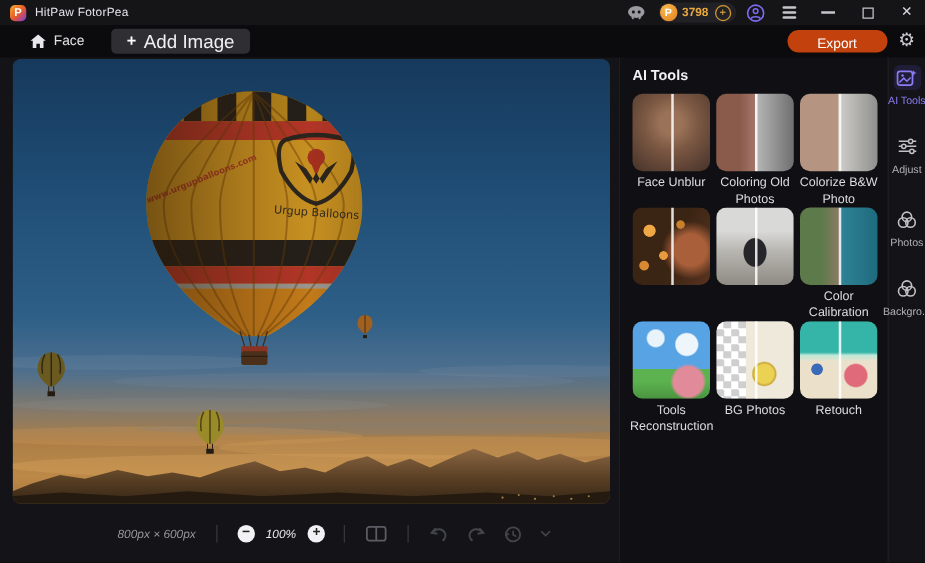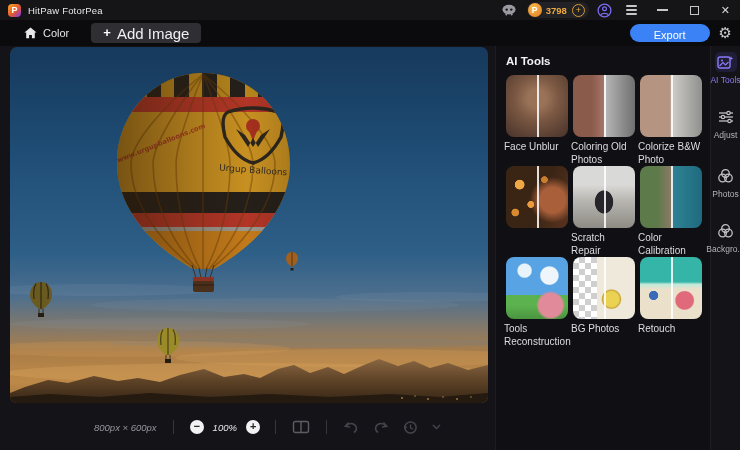--- a/index.html
+++ b/index.html
@@ -33,21 +33,21 @@
 
   
   .toolbar { position:absolute; top:20px; left:0; width:740px; height:26px;
              background:#0b0b0d; display:flex; align-items:center; }
   .home-btn { display:flex; align-items:center; gap:6px; margin-left:24px; }
   .home-btn span { color:#e3e3e7; font-size:11px; }
   .addimg-btn { display:flex; align-items:center; gap:6px; margin-left:22px;
                 background:#2e2e33; border-radius:4px; height:20px; padding:0 12px; }
   .addimg-btn .plus { color:#fff; font-size:13px; font-weight:bold; line-height:18px; }
   .addimg-btn span.lbl { color:#f0f0f3; font-size:15px; }
-  .export-btn { margin-left:auto; background:#3b82f6; color:#fff; font-size:11px;
+  .export-btn { margin-left:auto; background:#c2410c; color:#fff; font-size:11px;
                 height:18px; line-height:23px; padding:0 24px; border-radius:12px; }
   .gear { color:#c9c9ce; font-size:15px; margin:0 8px 0 9px; line-height:24px; }
 
   
   .canvas { position:absolute; top:46px; left:0; width:495px; height:404px; background:#141418; }
   .photo { position:absolute; top:1px; left:10px; width:478px; height:356px;
            border-radius:7px; overflow:hidden; }
   .photo svg { display:block; }
 
   
@@ -67,21 +67,21 @@
   .ai-panel { position:absolute; top:46px; left:495px; width:215px; height:404px;
               background:#101014; border-left:1px solid #1c1c21; }
   .ai-heading { position:absolute; top:9px; left:10px; color:#f2f2f5; font-size:11.5px; font-weight:bold; }
   .cards { position:absolute; top:29px; left:8px; display:grid;
            grid-template-columns:repeat(3,66px); column-gap:1px; }
   .card { width:66px; height:91px; display:flex; flex-direction:column; align-items:center; }
   .thumb { width:62px; height:62px; border-radius:8px; position:relative; overflow:hidden; }
   .thumb.split::after { content:""; position:absolute; top:0; left:50%; width:1.5px; height:100%;
                         background:rgba(255,255,255,.85); }
   .card .lbl { margin-top:3px; color:#dcdce1; font-size:10px; line-height:13px;
-               text-align:left; width:66px; }
+               text-align:center; width:66px; }
 
   .t1 { background:radial-gradient(circle at 50% 38%,#9a7258 0 18%,#7a5742 45%,#46322a 100%); }
   .t2 { background:linear-gradient(90deg,#8a5a4a 0 30%,#a4766a 50%,#b9b9b9 50%,#6f6f6f 100%); }
   .t3 { background:linear-gradient(90deg,#b59482 0 48%,#cdccc8 52%,#8f8f8d 100%); }
   .t4 { background:radial-gradient(circle at 22% 30%,#f0a847 0 7%,transparent 8%),
                    radial-gradient(circle at 40% 62%,#e89a3c 0 6%,transparent 7%),
                    radial-gradient(circle at 15% 75%,#d98a30 0 5%,transparent 6%),
                    radial-gradient(circle at 62% 22%,#c97f2c 0 5%,transparent 6%),
                    radial-gradient(circle at 75% 55%,#a85f3a 0 22%,transparent 40%),
                    linear-gradient(110deg,#3a2414 0 55%,#59331f 100%); }
@@ -149,21 +149,21 @@
       <span class="win-max"></span>
       <span class="win-close">✕</span>
     </div>
   </div>
 
   <div class="toolbar">
     <div class="home-btn">
       <svg width="13" height="12" viewBox="0 0 13 12">
         <path d="M6.5,0.5 L12.6,5.6 H10.8 V11.3 H7.9 V8 H5.1 V11.3 H2.2 V5.6 H0.4 Z" fill="#e8e8ec"></path>
       </svg>
-      <span>Color</span>
+      <span>Face</span>
     </div>
     <div class="addimg-btn">
       <span class="plus">+</span>
       <span class="lbl">Add Image</span>
     </div>
     <div class="export-btn">Export</div>
     <div class="gear">⚙</div>
   </div>
 
   <div class="canvas">
@@ -342,21 +342,20 @@
       </div>
       <div class="card">
         <div class="thumb split t3"></div>
         <div class="lbl">Colorize B&amp;W Photo</div>
       </div>
       <div class="card">
         <div class="thumb split t4"></div>
       </div>
       <div class="card">
         <div class="thumb split t5"></div>
-        <div class="lbl">Scratch Repair</div>
       </div>
       <div class="card">
         <div class="thumb split t6"></div>
         <div class="lbl">Color Calibration</div>
       </div>
       <div class="card">
         <div class="thumb t7"></div>
         <div class="lbl">Tools Reconstruction</div>
       </div>
       <div class="card">

